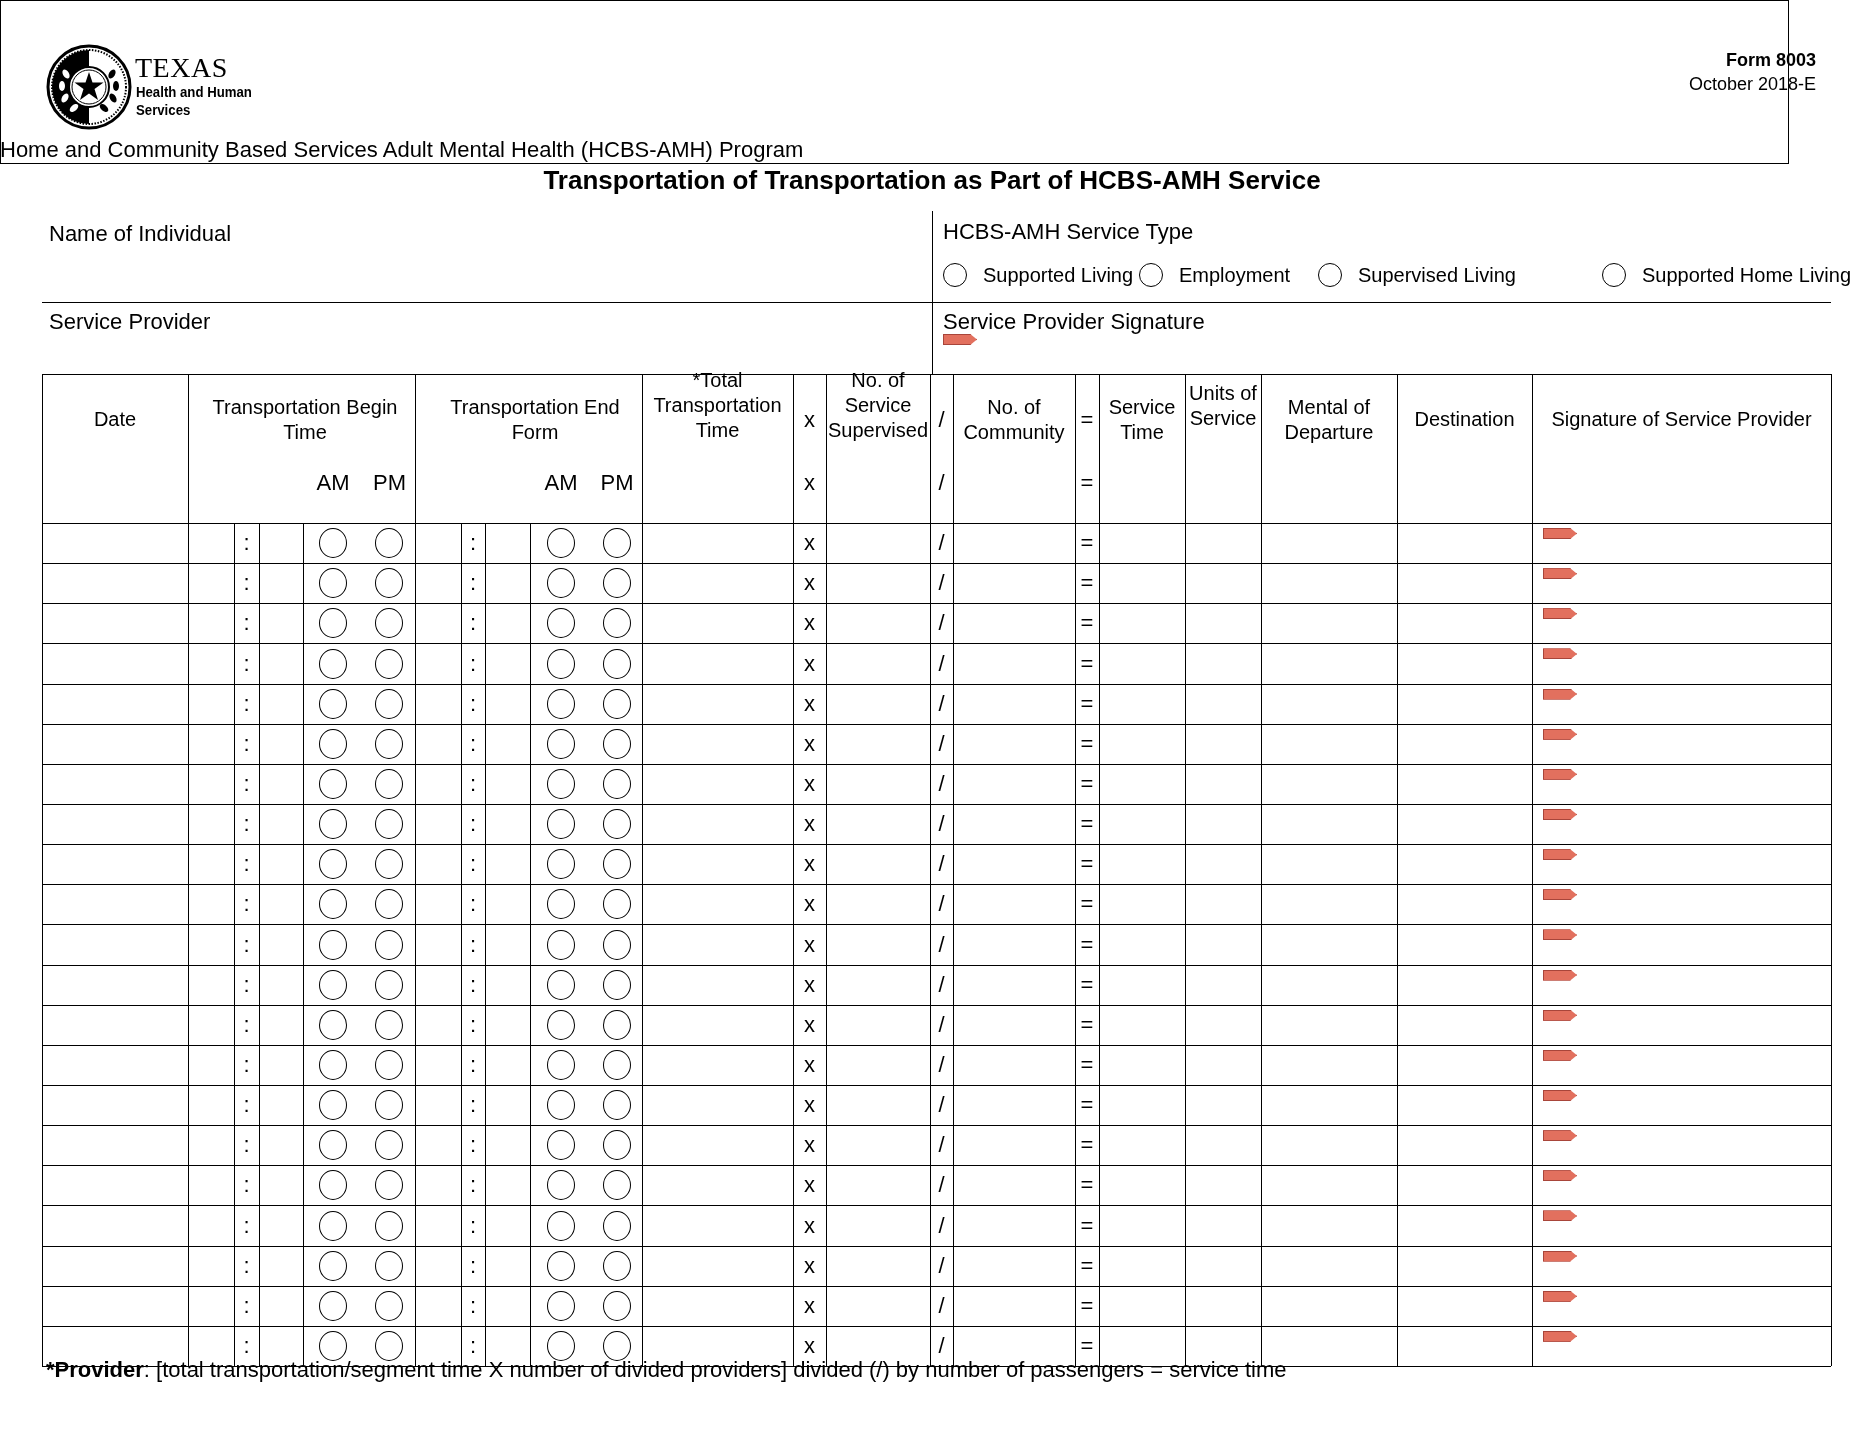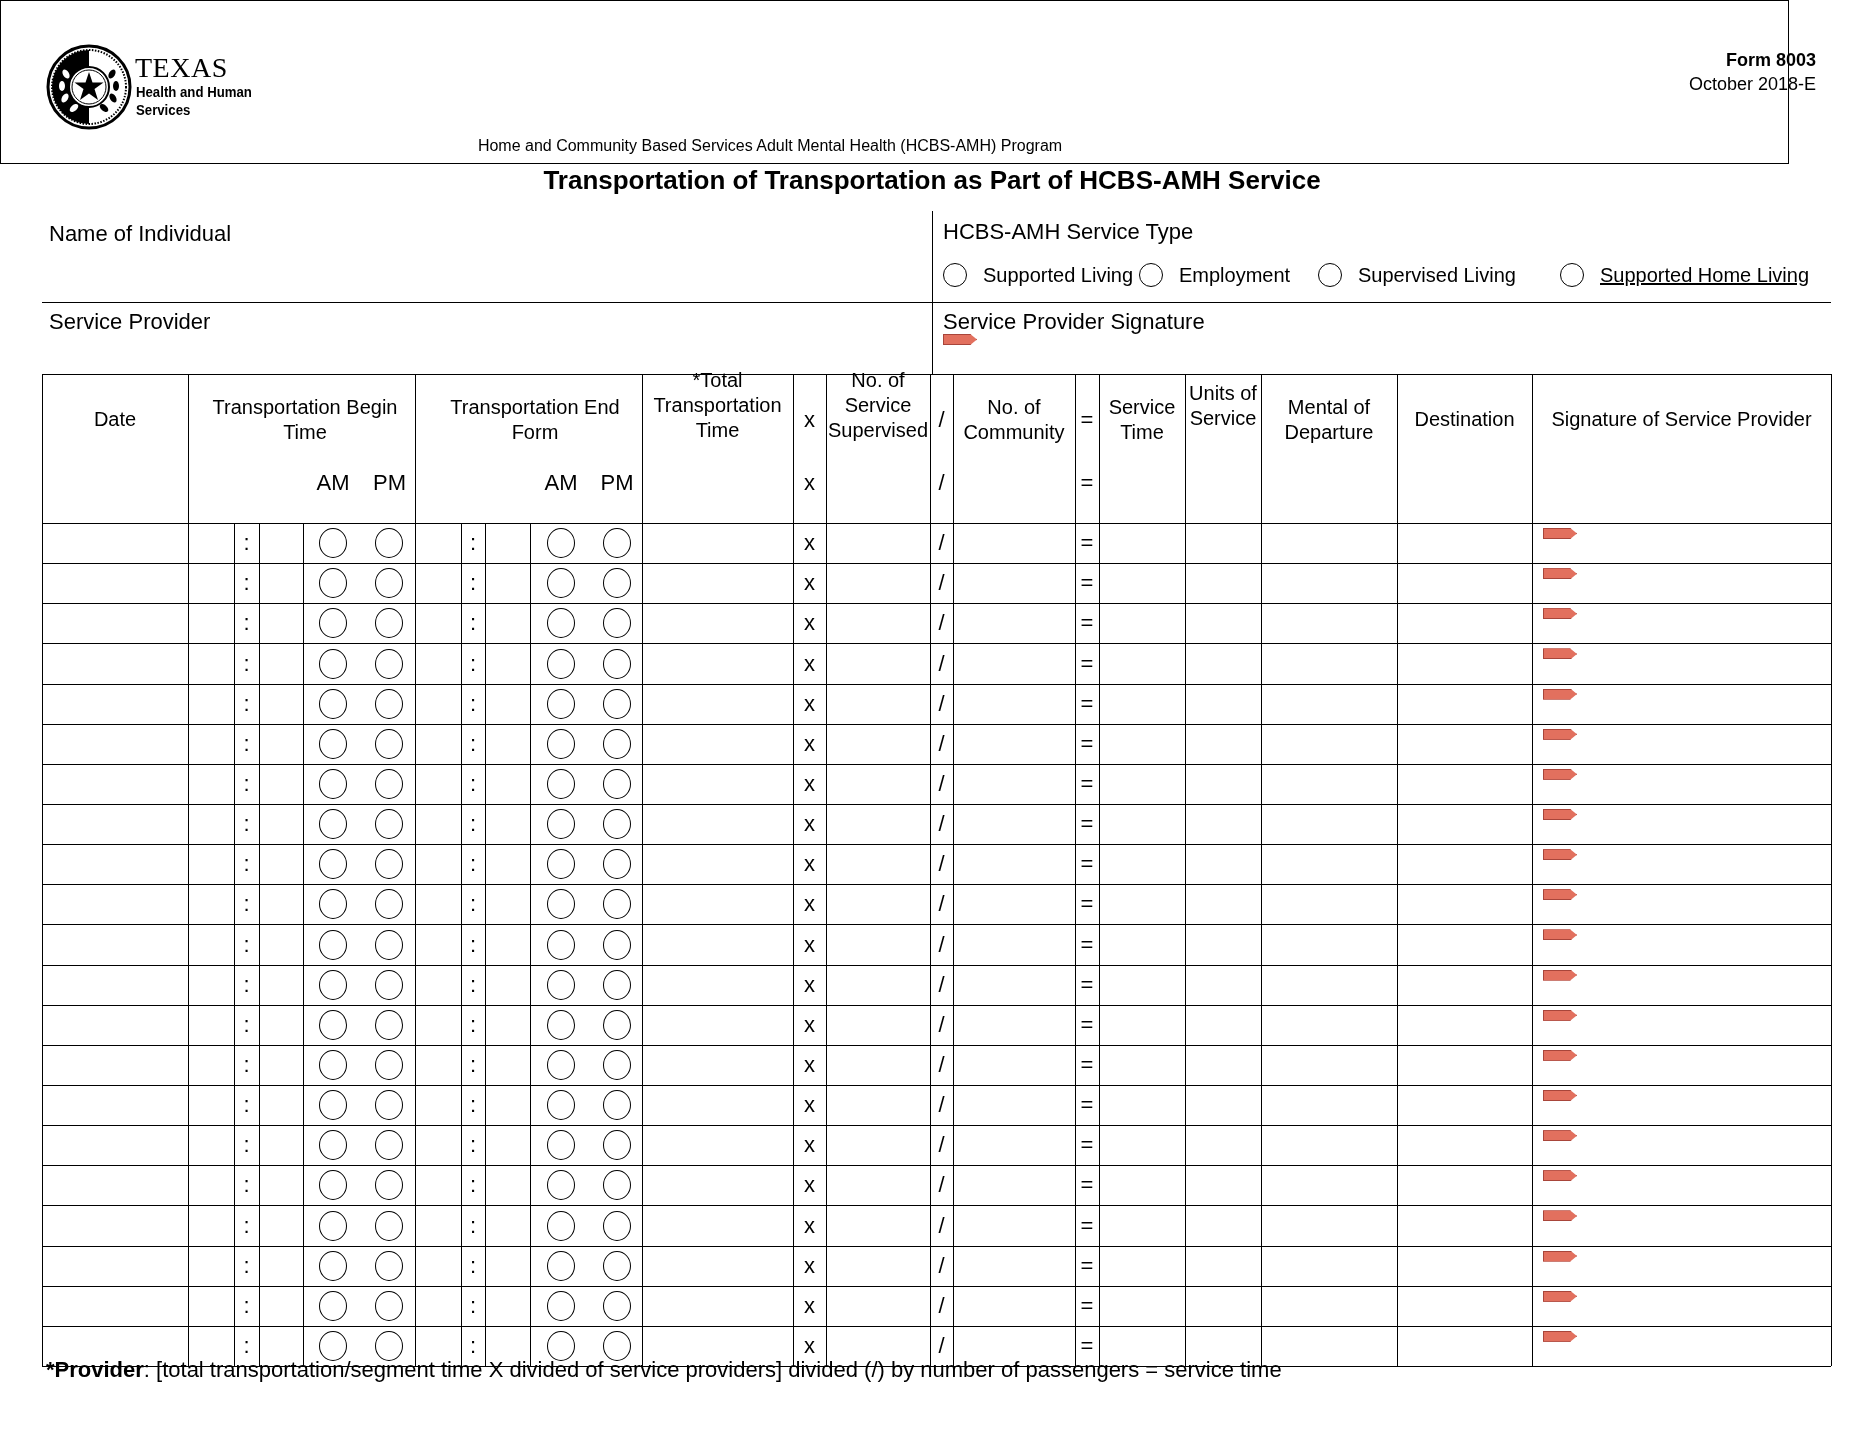--- a/index.html
+++ b/index.html
@@ -6,21 +6,21 @@
   body { width:1864px; height:1440px; position:relative; overflow:hidden;
          font-family:"Liberation Sans", sans-serif; color:#000; }
   .abs { position:absolute; }
   
   #logo { left:46px; top:44px; width:86px; height:86px; }
   #logo-texas { left:135px; top:54px; font-family:"Liberation Serif", serif; font-size:28px; letter-spacing:0.5px; line-height:28px; }
   #logo-hhs1 { left:136px; top:84px; font-size:15px; font-weight:bold; line-height:16px; transform:scaleX(0.88); transform-origin:left; }
   #logo-hhs2 { left:136px; top:102px; font-size:15px; font-weight:bold; line-height:16px; transform:scaleX(0.88); transform-origin:left; }
   #form-no { right:48px; top:50px; font-size:18px; font-weight:bold; text-align:right; }
   #form-date { right:48px; top:74px; font-size:18px; text-align:right; }
-  #subtitle { left:0; width:1540px; top:137px; text-align:center; font-size:16px; }
+  #subtitle { left:0; width:1540px; top:137px; font-size:22px; }
   #title { left:0; width:1864px; top:165px; text-align:center; font-size:26px; font-weight:bold; }
   #info-top { left:42px; top:211px; width:1789px; height:164px; border:1.5px solid #000; box-sizing:border-box; }
   .hline { position:absolute; height:0; border-top:1.5px solid #000; }
   .vline { position:absolute; width:0; border-left:1.5px solid #000; }
   .lbl { position:absolute; font-size:22px; white-space:nowrap; }
   .radio { display:inline-block; width:24px; height:24px; border:1.5px solid #000; border-radius:50%; box-sizing:border-box; vertical-align:middle; cursor:pointer; }
   .opt { position:absolute; top:263px; font-size:20px; white-space:nowrap; display:flex; align-items:center; gap:16px; }
   .sign-tag { position:absolute; width:32px; height:9px; background:#e2705e; border:1px solid #a8453a;
               clip-path:polygon(0 0, 80% 0, 100% 50%, 80% 100%, 0 100%); cursor:pointer; }
   .hdr { position:absolute; font-size:20px; text-align:center; line-height:25px; display:flex; align-items:center; justify-content:center; }
@@ -77,21 +77,21 @@
   <span>Supported Living</span>
 </div>
 <div class="opt" style="left:1139px;">
   <span class="radio"></span>
   <span>Employment</span>
 </div>
 <div class="opt" style="left:1318px;">
   <span class="radio"></span>
   <span>Supervised Living</span>
 </div>
-<div class="opt" style="left:1560px;text-decoration:underline;">
+<div class="opt" style="left:1602px;">
   <span class="radio"></span>
   <span>Supported Home Living</span>
 </div>
 
 <div class="lbl" style="left:943px; top:309px;">Service Provider Signature</div>
 <div class="sign-tag" style="left:943px; top:334px;"></div>
 <div class="input-cell" style="left:934px; top:304px; width:896px; height:70px;"></div>
 
 <div id="grid-root">
     <div class="hline" style="left:42px;top:374px;width:1789px;"></div>
@@ -637,13 +637,13 @@
     <div class="cell-txt" style="left:793px;width:33px;top:1331.9285714285716px;line-height:28px;">x</div>
     <div class="cell-txt" style="left:930px;width:23px;top:1331.9285714285716px;line-height:28px;">/</div>
     <div class="cell-txt" style="left:1075px;width:24px;top:1331.9285714285716px;line-height:28px;">=</div>
     <div class="rc" style="left:319px;top:1330.9285714285716px;"></div>
     <div class="rc" style="left:375px;top:1330.9285714285716px;"></div>
     <div class="rc" style="left:547px;top:1330.9285714285716px;"></div>
     <div class="rc" style="left:603px;top:1330.9285714285716px;"></div>
     <div class="sign-tag" style="left:1543px;top:1330.857142857143px;"></div>
   </div>
 
-<div id="formula" class="abs"><b>*Provider</b><span>: [total transportation/segment time X divided of service providers] divided (/) by number of passengers = service time</span></div>
+<div id="formula" class="abs"><b>*Provider</b><span>: [total transportation/segment time X number of divided providers] divided (/) by number of passengers = service time</span></div>
 
 </body></html>

